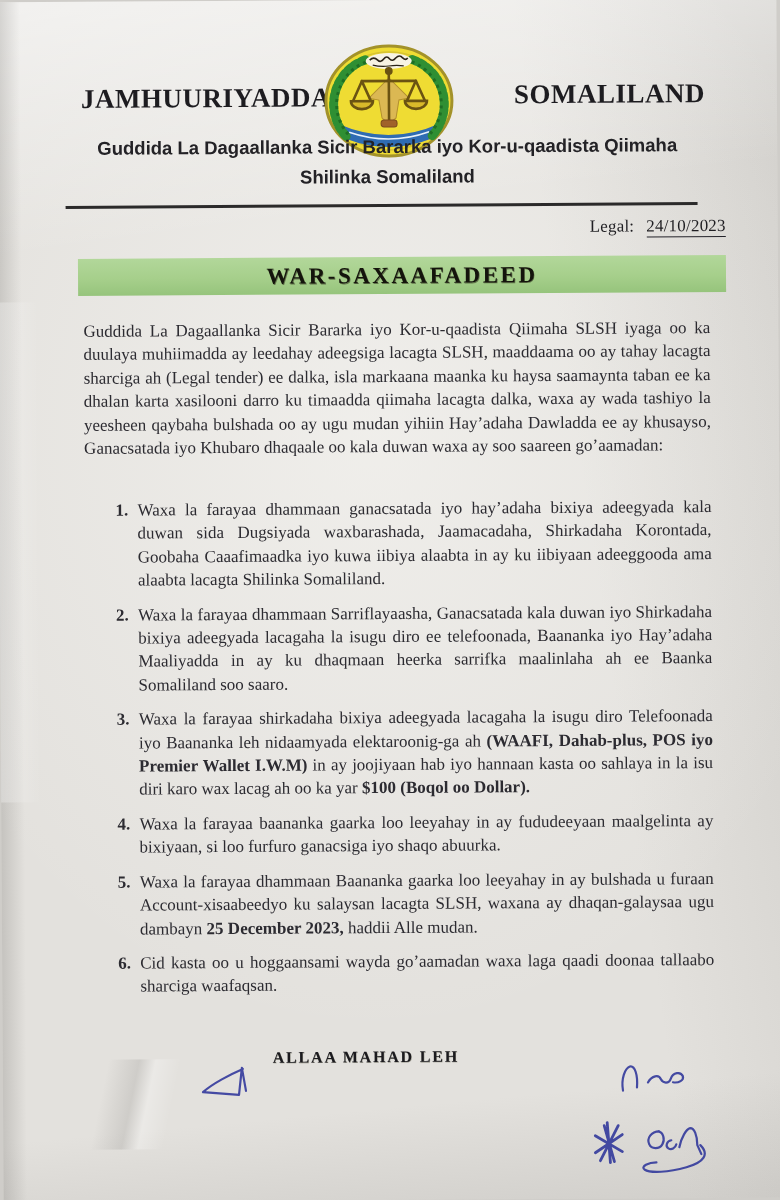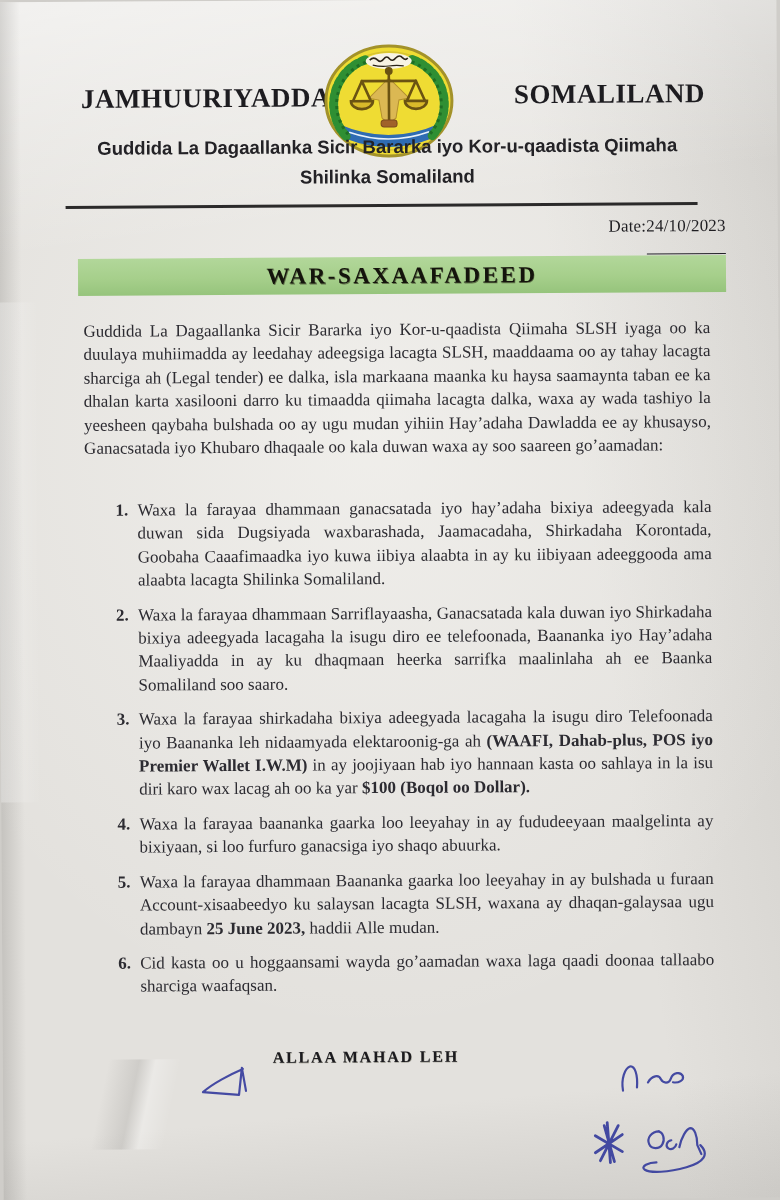--- a/index.html
+++ b/index.html
@@ -42,21 +42,21 @@
     position:absolute;left:0;top:132px;width:780px;
     text-align:center;
     font-family:"Liberation Sans", sans-serif;
     font-size:18.5px;font-weight:bold;line-height:30px;color:#232226;
   }
   .rule{position:absolute;left:68px;top:204px;width:632px;height:3px;background:#2b2a2a;}
   .dateline{
     position:absolute;right:52px;top:218px;
     font-size:17px;color:#1f1e22;letter-spacing:0.2px;
   }
-  .datev{border-bottom:1.6px solid #24232a;padding-bottom:18px;margin-left:0;}
+  .datev{border-bottom:1.6px solid #24232a;padding-bottom:1px;margin-left:12px;}
   .banner{
     position:absolute;left:80px;top:257px;width:648px;height:37px;
     background:linear-gradient(180deg,#b2d79a 0%, #a6cf8b 55%, #96c47c 100%);
     display:flex;align-items:center;justify-content:center;
   }
   .banner span{
     font-family:"Liberation Serif", serif;
     font-size:23px;font-weight:bold;letter-spacing:2.5px;color:#14140c;
     text-shadow:0.7px 0.9px 0 rgba(45,45,25,0.55);
   }
@@ -119,35 +119,35 @@
   <h1 class="title-right">SOMALILAND</h1>
 
   <div class="subtitle">
     <div>Guddida La Dagaallanka Sicir Bararka iyo Kor-u-qaadista Qiimaha</div>
     <div>Shilinka Somaliland</div>
   </div>
 
   <div class="rule"></div>
 
   <div class="dateline">
-    <span>Date:</span><span class="datev">24/10/2023</span>
+    <span>Legal:</span><span class="datev">24/10/2023</span>
   </div>
 
   <div class="banner">
     <span>WAR-SAXAAFADEED</span>
   </div>
 
   <p class="intro">Guddida La Dagaallanka Sicir Bararka iyo Kor-u-qaadista Qiimaha SLSH iyaga oo ka duulaya muhiimadda ay leedahay adeegsiga lacagta SLSH, maaddaama oo ay tahay lacagta sharciga ah (Legal tender) ee dalka, isla markaana maanka ku haysa saamaynta taban ee ka dhalan karta xasilooni darro ku timaadda qiimaha lacagta dalka,  waxa ay wada tashiyo la yeesheen qaybaha bulshada oo ay ugu mudan yihiin Hay’adaha Dawladda ee ay khusayso, Ganacsatada iyo Khubaro dhaqaale oo kala duwan waxa ay soo saareen go’aamadan:</p>
 
   <ol class="decisions">
     <li class="item"><span class="num">1.</span><span class="txt"><span>Waxa la farayaa dhammaan ganacsatada iyo hay’adaha bixiya adeegyada kala duwan sida Dugsiyada waxbarashada, Jaamacadaha, Shirkadaha Korontada, Goobaha Caaafimaadka iyo kuwa iibiya alaabta in ay ku iibiyaan adeeggooda ama alaabta lacagta Shilinka Somaliland.</span></span></li>
     <li class="item"><span class="num">2.</span><span class="txt"><span>Waxa la farayaa dhammaan Sarriflayaasha, Ganacsatada kala duwan iyo Shirkadaha bixiya adeegyada lacagaha la isugu diro ee telefoonada, Baananka iyo Hay’adaha Maaliyadda in ay ku dhaqmaan heerka sarrifka maalinlaha ah ee Baanka Somaliland soo saaro.</span></span></li>
     <li class="item"><span class="num">3.</span><span class="txt"><span>Waxa la farayaa shirkadaha bixiya adeegyada lacagaha la isugu diro Telefoonada iyo Baananka leh nidaamyada elektaroonig-ga ah </span><span class="b">(WAAFI, Dahab-plus, POS iyo Premier Wallet I.W.M)</span><span> in ay joojiyaan hab iyo hannaan kasta oo sahlaya in la isu diri karo wax lacag ah oo ka yar </span><span class="b">$100 (Boqol oo Dollar).</span></span></li>
     <li class="item"><span class="num">4.</span><span class="txt"><span>Waxa la farayaa baananka gaarka loo leeyahay in ay fududeeyaan maalgelinta ay bixiyaan, si loo furfuro ganacsiga iyo shaqo abuurka.</span></span></li>
-    <li class="item"><span class="num">5.</span><span class="txt"><span>Waxa la farayaa dhammaan Baananka gaarka loo leeyahay in ay bulshada u furaan Account-xisaabeedyo ku salaysan lacagta SLSH, waxana ay dhaqan-galaysaa ugu dambayn </span><span class="b">25 June 2023,</span><span> haddii Alle mudan.</span></span></li>
+    <li class="item"><span class="num">5.</span><span class="txt"><span>Waxa la farayaa dhammaan Baananka gaarka loo leeyahay in ay bulshada u furaan Account-xisaabeedyo ku salaysan lacagta SLSH, waxana ay dhaqan-galaysaa ugu dambayn </span><span class="b">25 December 2023,</span><span> haddii Alle mudan.</span></span></li>
     <li class="item"><span class="num">6.</span><span class="txt"><span>Cid kasta oo u hoggaansami wayda go’aamadan waxa laga qaadi doonaa tallaabo sharciga waafaqsan.</span></span></li>
   </ol>
 
   <div class="closing">ALLAA MAHAD LEH</div>
 
   <svg class="ink" viewBox="0 0 780 1200">
     <g fill="none" stroke="#333a9c" stroke-linecap="round" stroke-linejoin="round" opacity="0.9">
       <path stroke-width="2.2" d="M 240 1068 C 228 1073 209 1083 200 1091 L 236 1094 L 239 1067 L 243 1090"></path>
       <path stroke-width="2.2" d="M 620 1092 C 618 1080 622 1070 627 1068 C 632 1067 635 1076 634 1089"></path>
       <path stroke-width="2.2" d="M 645 1084 C 649 1077 656 1076 658 1081 C 660 1085 666 1086 668 1080 C 670 1074 678 1073 680 1078 C 681 1082 676 1085 670 1084"></path>

